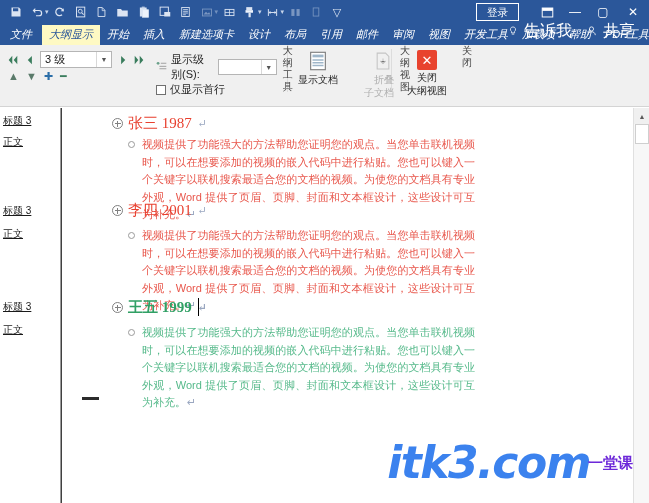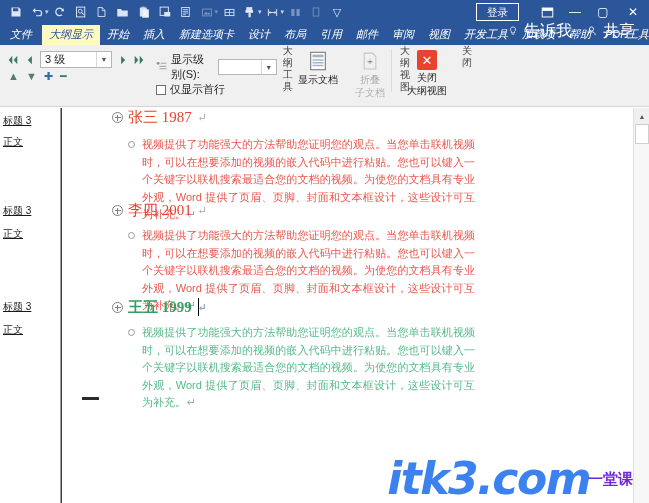--- a/index.html
+++ b/index.html
@@ -92,21 +92,21 @@
   }
   .sl-combo { width:84px; height:16px; border:1px solid #b5b5b5; background:#fff; display:flex; justify-content:flex-end; align-items:center; }
   .sl-combo .cv { font-size:7px; color:#555; width:15px; text-align:center; border-left:1px solid #d8d8d8; height:100%; display:flex; align-items:center; justify-content:center; }
 
   
   .bigbtn {
     width:48px; display:flex; flex-direction:column; align-items:center;
     gap:2px; font-size:10px; color:#262626; text-align:center; line-height:11px;
     padding-top:2px;
   }
-  .bigbtn.disabled { color:#b0b0b0; }
+  .bigbtn.disabled { color:#b0b0b0;align-items:flex-end; }
   .icon-doc { width:22px; height:22px; }
 
   .closebtn-ico {
     width:20px; height:20px; background:#e8432e; color:#fff;
     display:flex; align-items:center; justify-content:center;
     font-size:13px; font-weight:bold; border-radius:2px;
   }
 
   
   .docarea {
@@ -174,21 +174,21 @@
     width:16px; height:16px; display:flex; align-items:center; justify-content:center;
     font-size:7px; color:#5a5a5a; background:#f0f0f0;
   }
   .vs-thumb {
     position:absolute; left:1px; top:16px; width:14px; height:20px;
     background:#ffffff; border:1px solid #cfcfcf;
   }
 
   
   .watermark {
-    position:absolute; right:16px; bottom:4px;
+    position:absolute; right:16px; bottom:20px;
     display:flex; align-items:flex-end; gap:0px;
     font-family:"DejaVu Sans", sans-serif;
   }
   .wm-main {
     font-size:44px; font-weight:bold; font-style:italic; color:#3b82ee;
     letter-spacing:-1.5px; line-height:40px;
   }
   .wm-sub {
     display:flex; flex-direction:column; font-size:15px; font-weight:bold;
     color:#6d28d9; line-height:16px; margin-bottom:12px; margin-left:-2px;
@@ -458,21 +458,21 @@
     <div class="style-lbl" style="top:6px;">标题 3</div>
     <div class="style-lbl" style="top:27px;">正文</div>
     <div class="style-lbl" style="top:96px;">标题 3</div>
     <div class="style-lbl" style="top:119px;">正文</div>
     <div class="style-lbl" style="top:192px;">标题 3</div>
     <div class="style-lbl" style="top:215px;">正文</div>
   </div>
 
   <div class="page">
 
-    <div class="heading c-red-h" style="left:50px; top:0;">
+    <div class="heading c-red-h" style="left:50px; top:6px;">
       <span class="hmark"></span>
       <span>张三 1987</span>
       <span class="pilcrow">↵</span>
     </div>
     <div class="body-par c-red" style="left:66px; top:28px;">
       <span class="bmark"></span>
       <span class="body-txt"><span>视频提供了功能强大的方法帮助您证明您的观点。当您单击联机视频时，可以在想要添加的视频的嵌入代码中进行粘贴。您也可以键入一个关键字以联机搜索最适合您的文档的视频。为使您的文档具有专业外观，Word 提供了页眉、页脚、封面和文本框设计，这些设计可互为补充。</span><span class="pilcrow">↵</span></span>
     </div>
 
     <div class="heading c-red-h" style="left:50px; top:93px;">

